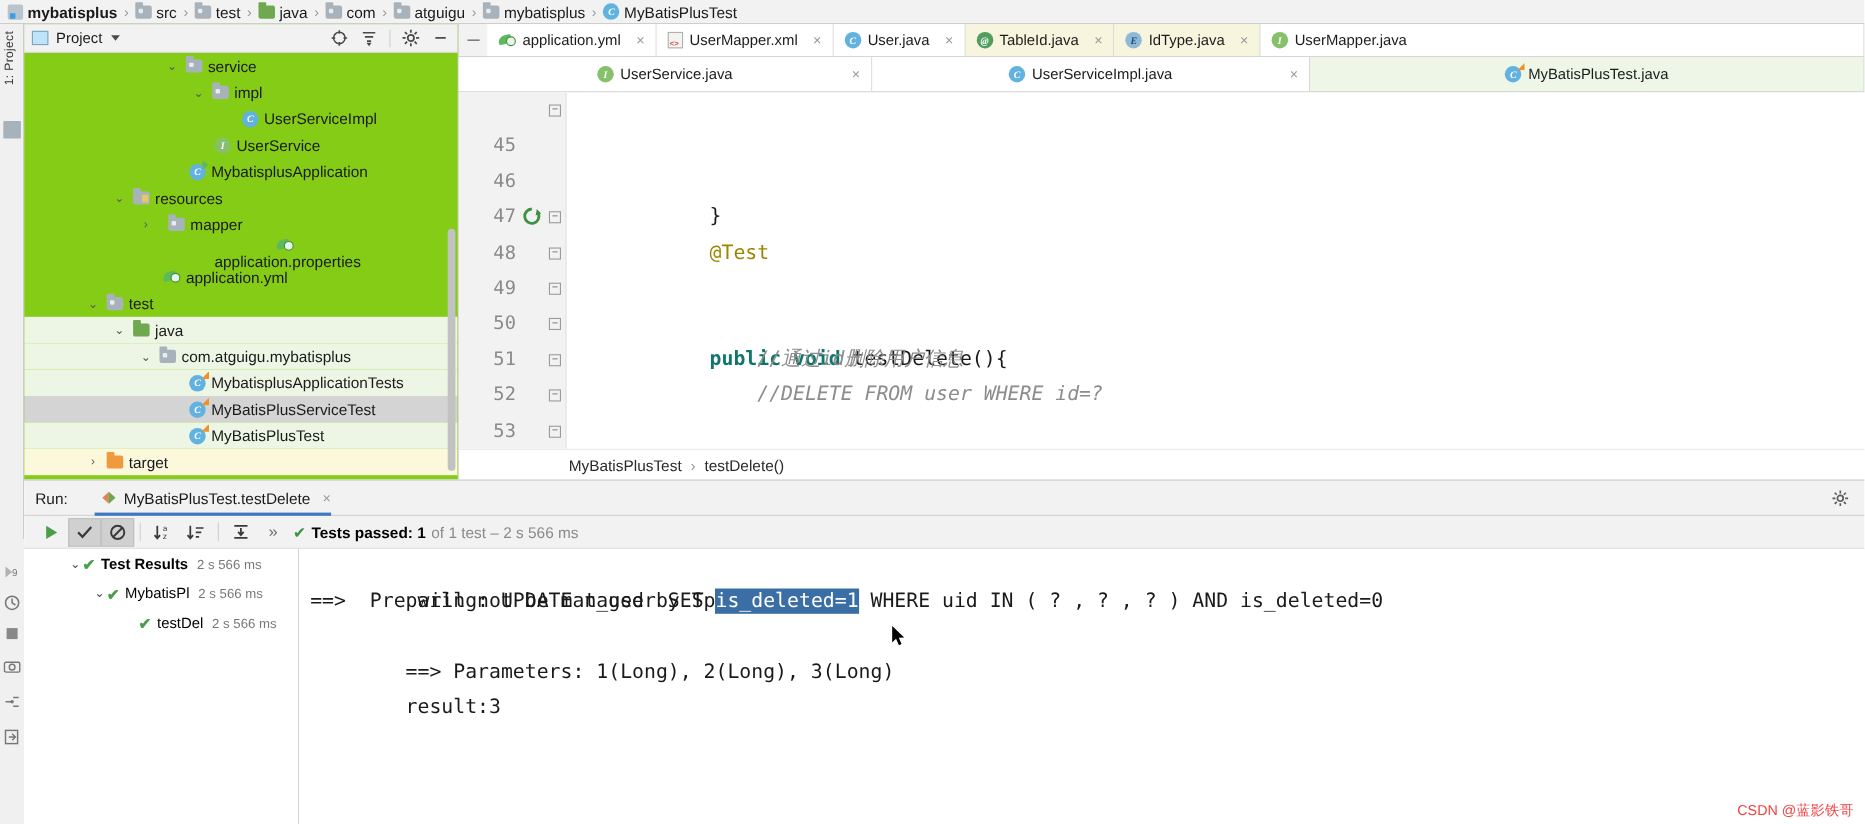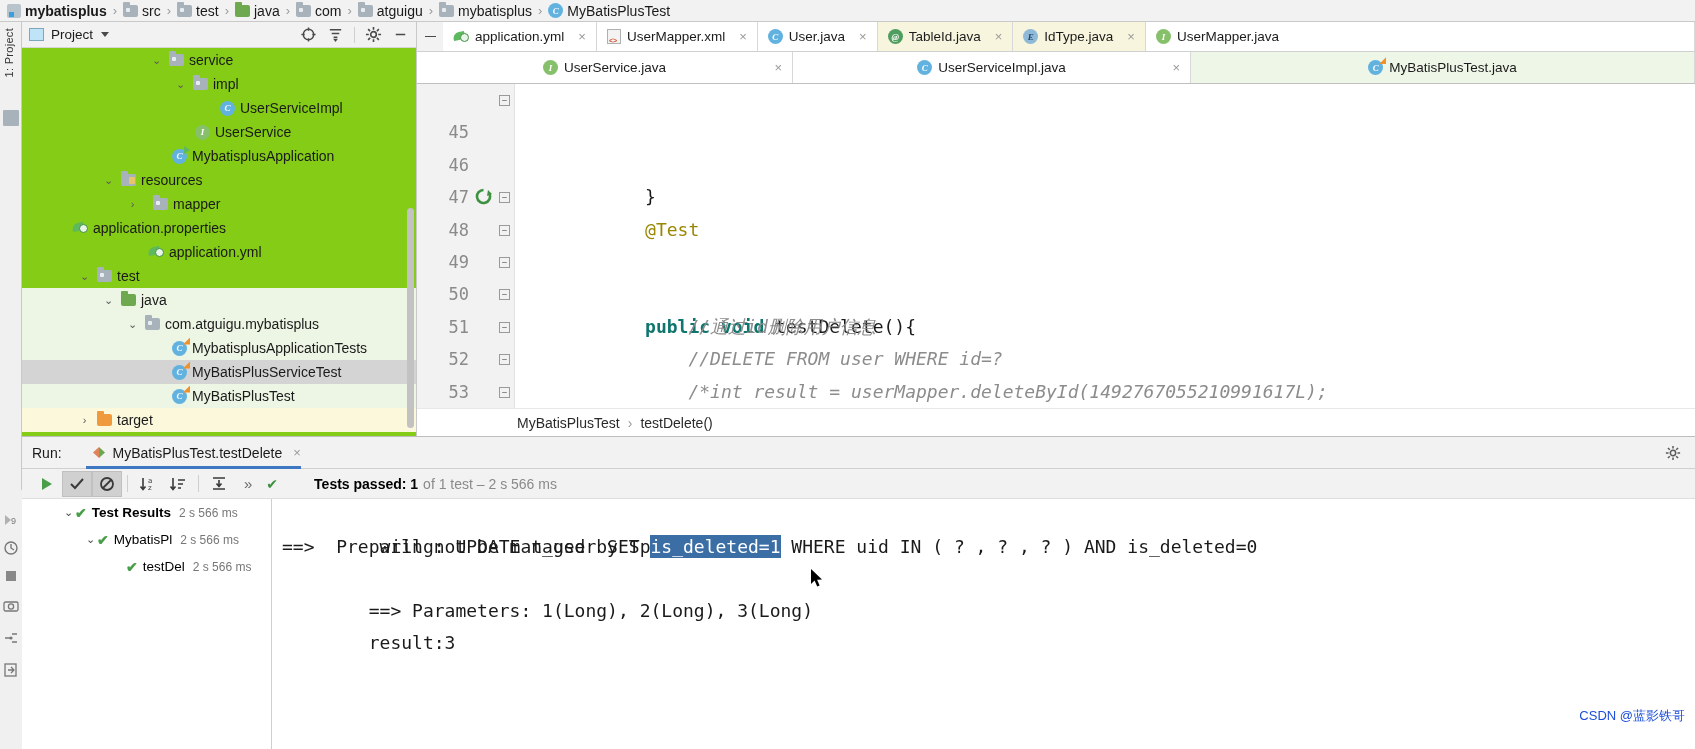--- a/index.html
+++ b/index.html
@@ -225,21 +225,21 @@
   .hl { background: #3a6ea5; color: #ffffff; padding: 1px 0; }
   .cursor-ptr {
     position: absolute; left: 805px; top: 566px; width: 12px; height: 19px;
     pointer-events: none;
   }
   .leftstrip2 {
     position: absolute; left: 0; top: 490px; width: 22px; height: 259px;
     background: #f0f0f0;
   }
   .watermark {
-    position: absolute; right: 10px; bottom: 24px; font-size: 13px; color: #1d4ed8;
+    position: absolute; right: 10px; bottom: 3px; font-size: 13px; color: #ef4444;
     font-family: "Liberation Sans", sans-serif;
   }
 </style>
 </head>
 <body>
 
 <div id="app">
 
   <div class="navbar">
     <div class="crumb first">
@@ -374,21 +374,21 @@
         <span class="ico folder grey res" style="margin-left:6px;"></span>
         <span class="tlabel">resources</span>
       </div>
 
       <div class="trow" style="padding-left:104px;">
         <span class="tw">›</span>
         <span class="ico folder grey" style="margin-left:14px;"></span>
         <span class="tlabel">mapper</span>
       </div>
 
-      <div class="trow" style="padding-left:50px;">
+      <div class="trow" style="padding-left:80px;flex-direction:column;">
         <span class="ico yml-ico">
             <i class="leaf"></i>
             <i class="dot"></i>
           </span>
         <span class="tlabel">application.properties</span>
       </div>
 
       <div class="trow" style="padding-left:126px;">
         <span class="ico yml-ico">
             <i class="leaf"></i>
@@ -539,21 +539,20 @@
 
       <div class="cline">
         <span class="lnum" style="left:-98px;">50</span>
         <span class="foldmark" style="left:-16px;">−</span>
         <span class="cmt">        //DELETE FROM user WHERE id=?</span>
       </div>
 
       <div class="cline">
         <span class="lnum" style="left:-98px;">51</span>
         <span class="foldmark" style="left:-16px;">−</span>
-        <span class="cmt">        /*int result = userMapper.deleteById(1492767055210991617L);</span>
       </div>
 
       <div class="cline">
         <span class="lnum" style="left:-98px;">52</span>
         <span class="foldmark" style="left:-16px;">−</span>
         
       </div>
 
       <div class="cline">
         <span class="lnum" style="left:-98px;">53</span>
@@ -628,21 +627,21 @@
       <span class="tbsep"></span>
       <div class="tbtn">
         <svg width="18" height="16" viewBox="0 0 18 16">
           <path d="M3 2 h12 M3 13 h12 M9 4 v6 M6.5 7.5 L9 10.5 L11.5 7.5" stroke="#3a3a3a" stroke-width="1.6" fill="none"></path>
         </svg>
       </div>
       <span style="margin-left:10px; color:#6a6a6a; font-size:15px;">»</span>
 
       <span class="statusline">
         <span style="color:#3d9140; font-size:14px;">✔</span>
-        <span style="font-weight:bold;margin-left:31px;">Tests passed: 1</span>
+        <span style="font-weight:bold;">Tests passed: 1</span>
         <span class="muted">of 1 test – 2 s 566 ms</span>
       </span>
     </div>
 
     <div class="testtree">
       <div class="ttrow" style="padding-left:40px;">
         <span class="tw">⌄</span>
         <span class="chk">✔</span>
         <span style="font-weight:600;">Test Results</span>
         <span class="dur">2 s 566 ms</span>

